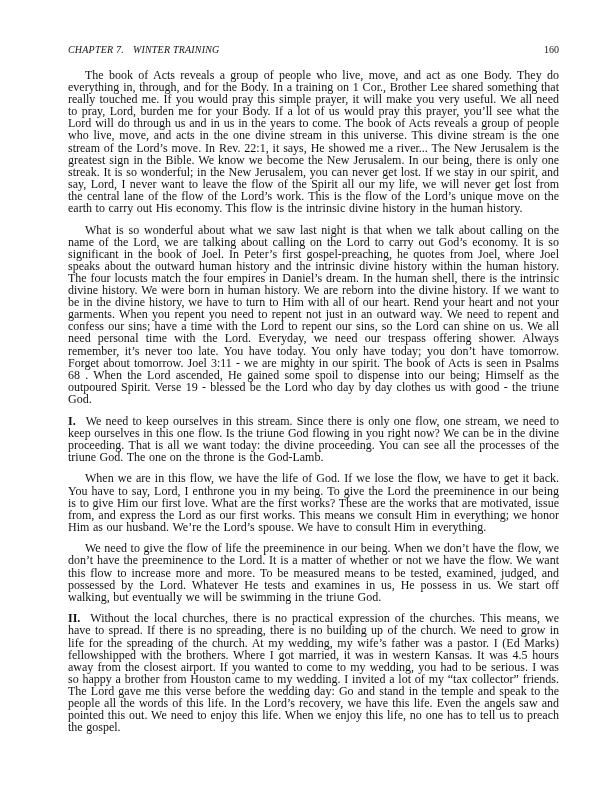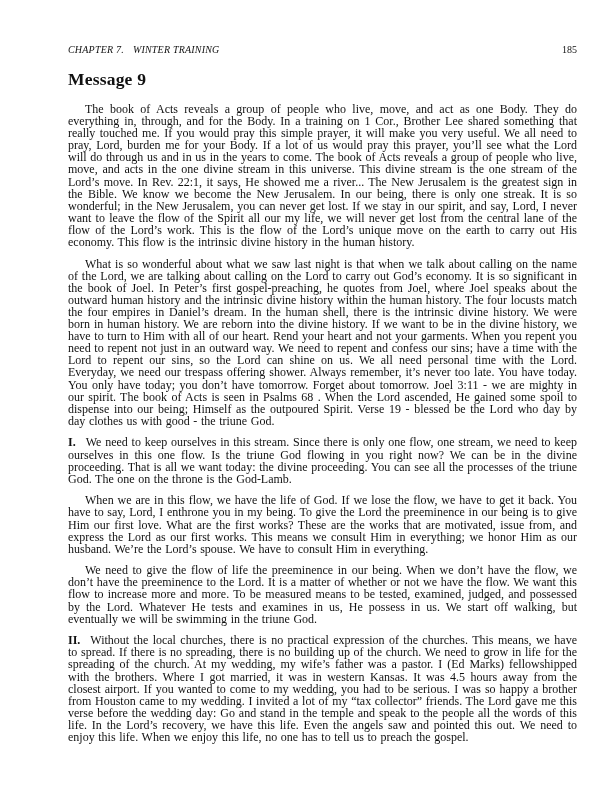--- a/index.html
+++ b/index.html
@@ -6,21 +6,21 @@
     margin: 0;
     padding: 0;
     background: #ffffff;
   }
   .page {
     position: relative;
     width: 612px;
     height: 792px;
     background: #ffffff;
     box-sizing: border-box;
-    padding: 44px 35px 0 68px;
+    padding: 44px 53px 0 68px;
     font-family: "Liberation Serif", "DejaVu Serif", serif;
     color: #111111;
     overflow: hidden;
   }
   .running-header {
     display: flex;
     justify-content: space-between;
     align-items: baseline;
     font-size: 10px;
     line-height: 12px;
@@ -53,24 +53,23 @@
 </style>
 </head>
 <body>
 
 <div class="page">
 
   <div class="running-header">
     <div class="rh-left">
       <span class="rh-chapter">CHAPTER 7.</span><span class="rh-title">WINTER TRAINING</span>
     </div>
-    <span class="rh-page">185</span>
+    <span class="rh-page">160</span>
   </div>
 
-  <h1 class="doc-title">Message 9</h1>
 
   <p class="body-par indent">The book of Acts reveals a group of people who live, move, and act as one Body. They do everything in, through, and for the Body. In a training on 1 Cor., Brother Lee shared something that really touched me. If you would pray this simple prayer, it will make you very useful. We all need to pray, Lord, burden me for your Body. If a lot of us would pray this prayer, you’ll see what the Lord will do through us and in us in the years to come. The book of Acts reveals a group of people who live, move, and acts in the one divine stream in this universe. This divine stream is the one stream of the Lord’s move. In Rev. 22:1, it says, He showed me a river... The New Jerusalem is the greatest sign in the Bible. We know we become the New Jerusalem. In our being, there is only one streak. It is so wonderful; in the New Jerusalem, you can never get lost. If we stay in our spirit, and say, Lord, I never want to leave the flow of the Spirit all our my life, we will never get lost from the central lane of the flow of the Lord’s work. This is the flow of the Lord’s unique move on the earth to carry out His economy. This flow is the intrinsic divine history in the human history.</p>
 
   <p class="body-par indent">What is so wonderful about what we saw last night is that when we talk about calling on the name of the Lord, we are talking about calling on the Lord to carry out God’s economy. It is so significant in the book of Joel. In Peter’s first gospel-preaching, he quotes from Joel, where Joel speaks about the outward human history and the intrinsic divine history within the human history. The four locusts match the four empires in Daniel’s dream. In the human shell, there is the intrinsic divine history. We were born in human history. We are reborn into the divine history. If we want to be in the divine history, we have to turn to Him with all of our heart. Rend your heart and not your garments. When you repent you need to repent not just in an outward way. We need to repent and confess our sins; have a time with the Lord to repent our sins, so the Lord can shine on us. We all need personal time with the Lord. Everyday, we need our trespass offering shower. Always remember, it’s never too late. You have today. You only have today; you don’t have tomorrow. Forget about tomorrow. Joel 3:11 - we are mighty in our spirit. The book of Acts is seen in Psalms 68 . When the Lord ascended, He gained some spoil to dispense into our being; Himself as the outpoured Spirit. Verse 19 - blessed be the Lord who day by day clothes us with good - the triune God.</p>
 
   <p class="body-par"><b class="par-label">I.</b><span>We need to keep ourselves in this stream. Since there is only one flow, one stream, we need to keep ourselves in this one flow. Is the triune God flowing in you right now? We can be in the divine proceeding. That is all we want today: the divine proceeding. You can see all the processes of the triune God. The one on the throne is the God-Lamb.</span></p>
 
   <p class="body-par indent">When we are in this flow, we have the life of God. If we lose the flow, we have to get it back. You have to say, Lord, I enthrone you in my being. To give the Lord the preeminence in our being is to give Him our first love. What are the first works? These are the works that are motivated, issue from, and express the Lord as our first works. This means we consult Him in everything; we honor Him as our husband. We’re the Lord’s spouse. We have to consult Him in everything.</p>
 
   <p class="body-par indent">We need to give the flow of life the preeminence in our being. When we don’t have the flow, we don’t have the preeminence to the Lord. It is a matter of whether or not we have the flow. We want this flow to increase more and more. To be measured means to be tested, examined, judged, and possessed by the Lord. Whatever He tests and examines in us, He possess in us. We start off walking, but eventually we will be swimming in the triune God.</p>

